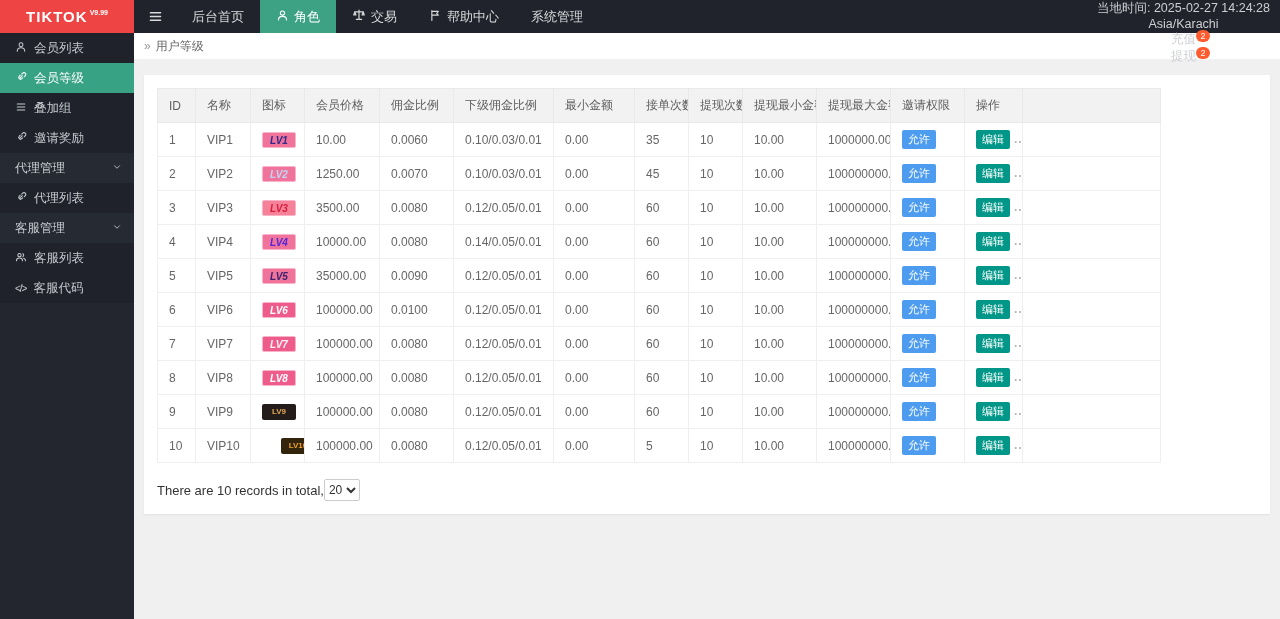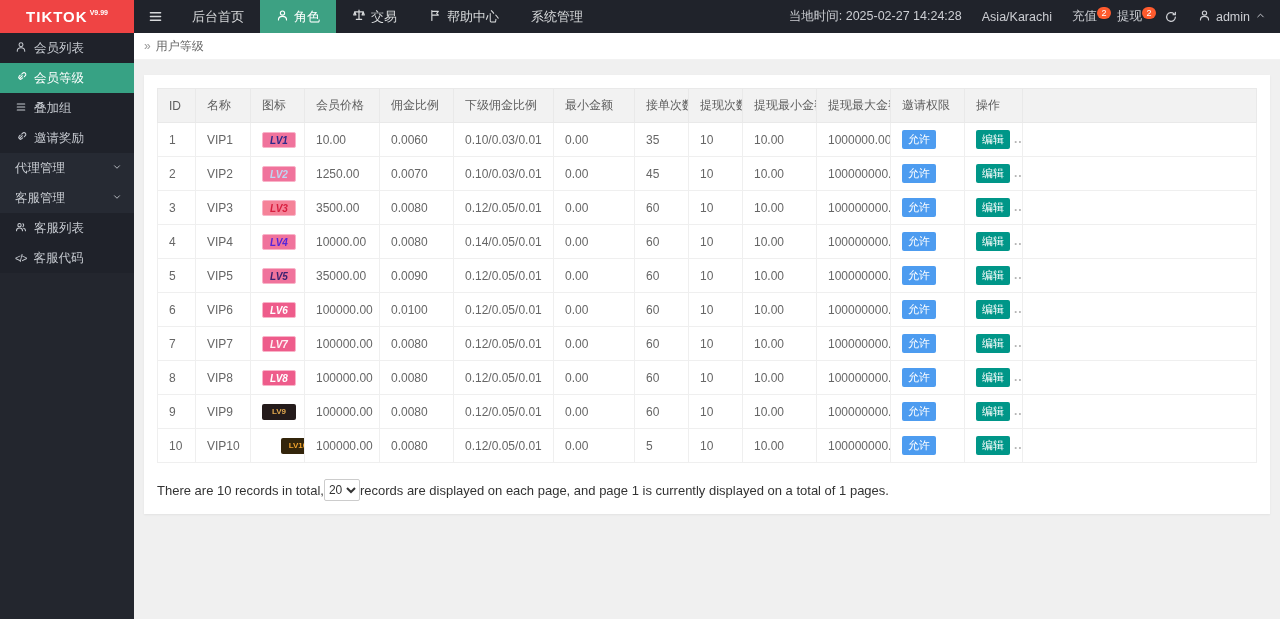--- a/index.html
+++ b/index.html
@@ -8,21 +8,21 @@
 
   
   .topbar { display:flex; height:33px; background:#20232b; color:#d8dadc; align-items:stretch; }
   .logo-box { width:134px; background:#ef4444; color:#fff; display:flex; align-items:center; justify-content:center; flex:none; }
   .logo-text { font-size:15px; font-weight:700; letter-spacing:1px; }
   .logo-sup { font-size:7px; margin-left:2px; position:relative; top:-4px; font-weight:700; }
   .burger { width:42px; display:flex; align-items:center; justify-content:center; cursor:pointer; }
   .nav-item { display:flex; align-items:center; gap:5px; padding:0 16px; font-size:13px; cursor:pointer; }
   .nav-item.active { background:#3da183; color:#fff; }
   .tb-spacer { flex:1; }
-  .tb-right { display:flex; align-items:center; gap:0; font-size:12.5px; color:#ccced3; }
+  .tb-right { display:flex; align-items:center; gap:0; font-size:12.5px; color:#ccced3;flex-direction:column; }
   .tb-text { padding:0 10px; }
   .tb-link { position:relative; padding:0 10px; cursor:pointer; }
   .tb-badge { position:absolute; top:-1px; right:-4px; background:#ff5b2e; color:#fff; font-size:9px;
     line-height:12px; min-width:14px; text-align:center; border-radius:8px; padding:0 3px; }
   .tb-icon-btn { padding:0 12px; cursor:pointer; display:flex; align-items:center; }
   .tb-user { display:flex; align-items:center; gap:5px; padding:0 14px 0 8px; cursor:pointer; }
   .ic { stroke:currentColor; fill:none; stroke-width:1.4; stroke-linecap:round; stroke-linejoin:round; }
 
   
   .sidebar { position:absolute; left:0; top:33px; bottom:0; width:134px; background:#23262e; color:#c6cad0; }
@@ -35,21 +35,21 @@
   .code-glyph { font-size:10px; letter-spacing:-1px; }
 
   
   .content { margin-left:134px; height:586px; display:flex; flex-direction:column; }
   .breadcrumb-bar { height:27px; background:#fff; display:flex; align-items:center;
     padding-left:10px; font-size:12px; color:#999; flex:none; border-bottom:1px solid #f2f2f2; }
   .crumb-label { color:#666; margin-left:5px; }
   .content-bg { flex:1; background:#f0f0f0; padding:15px 10px 0; overflow:hidden; }
   .panel { background:#fff; padding:13px; box-shadow:0 1px 2px rgba(0,0,0,.06); }
 
-  table.grid { width:1100px; table-layout:fixed; border-collapse:collapse; font-size:12px; color:#666; }
+  table.grid { width:1004px; table-layout:fixed; border-collapse:collapse; font-size:12px; color:#666; }
   .grid th { background:#f2f2f2; font-weight:400; color:#5e5e5e; text-align:left; height:34px;
     padding:0 4px 0 11px; border:1px solid #e9e9e9; white-space:nowrap; overflow:hidden; }
   .grid td { height:34px; padding:0 4px 0 11px; border:1px solid #efefef; background:#fff;
     white-space:nowrap; overflow:hidden; }
 
   .lv-badge { display:inline-block; width:34px; height:16px; line-height:15px; text-align:center;
     font-size:10px; font-weight:700; font-style:italic; border-radius:2px; vertical-align:middle; }
   .btn-invite { display:inline-block; background:#4d9cf0; color:#fff; font-size:11px;
     padding:2px 6px; border-radius:2px; cursor:pointer; }
   .btn-edit { display:inline-block; background:#009688; color:#fff; font-size:11px;
@@ -163,20 +163,26 @@
         </svg></span>
     <span>邀请奖励</span>
   </div>
   <div class="side-group-header">
     <span>代理管理</span>
     <span>
       <svg class="ic" width="10" height="10" viewBox="0 0 16 16">
           <path d="M4 6l4 4 4-4"></path>
         </svg>
     </span>
+  </div>
+  <div class="side-item">
+    <span><svg class="ic" width="12" height="12" viewBox="0 0 16 16">
+          <path d="M6.3 9.7l3.4-3.4M9 4.2l1.3-1.3a2.4 2.4 0 0 1 3.4 3.4L12.4 7.6M7 5.6L5.7 6.9a2.4 2.4 0 0 0 3.4 3.4l1.3-1.3"></path>
+        </svg></span>
+    <span>代理列表</span>
   </div>
   <div class="side-group-header">
     <span>客服管理</span>
     <span>
       <svg class="ic" width="10" height="10" viewBox="0 0 16 16">
           <path d="M4 6l4 4 4-4"></path>
         </svg>
     </span>
   </div>
   <div class="side-item">
@@ -405,17 +411,16 @@
     <td></td>
   </tr>
 </tbody>
       </table>
 
       <div class="pager">
         <span>There are 10 records in total,</span>
         <select>
           <option>20</option>
         </select>
-        <span>records are displayed on each page, and page 1 is currently displayed on a total of 1 pages.</span>
       </div>
     </div>
   </div>
 </div>
 
 </body></html>

